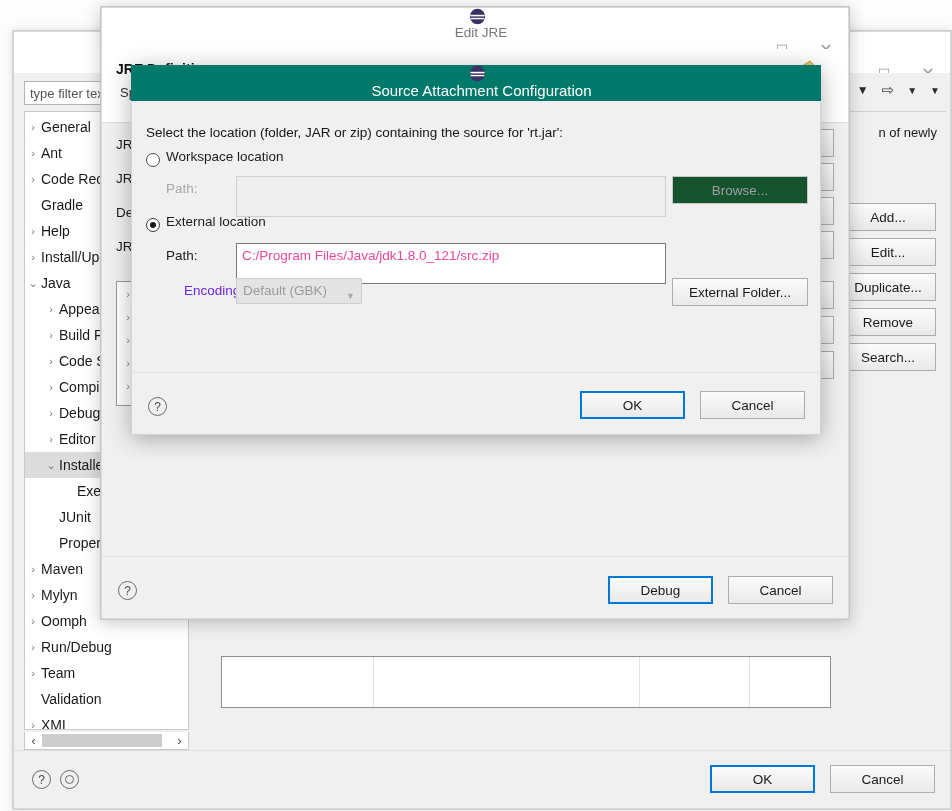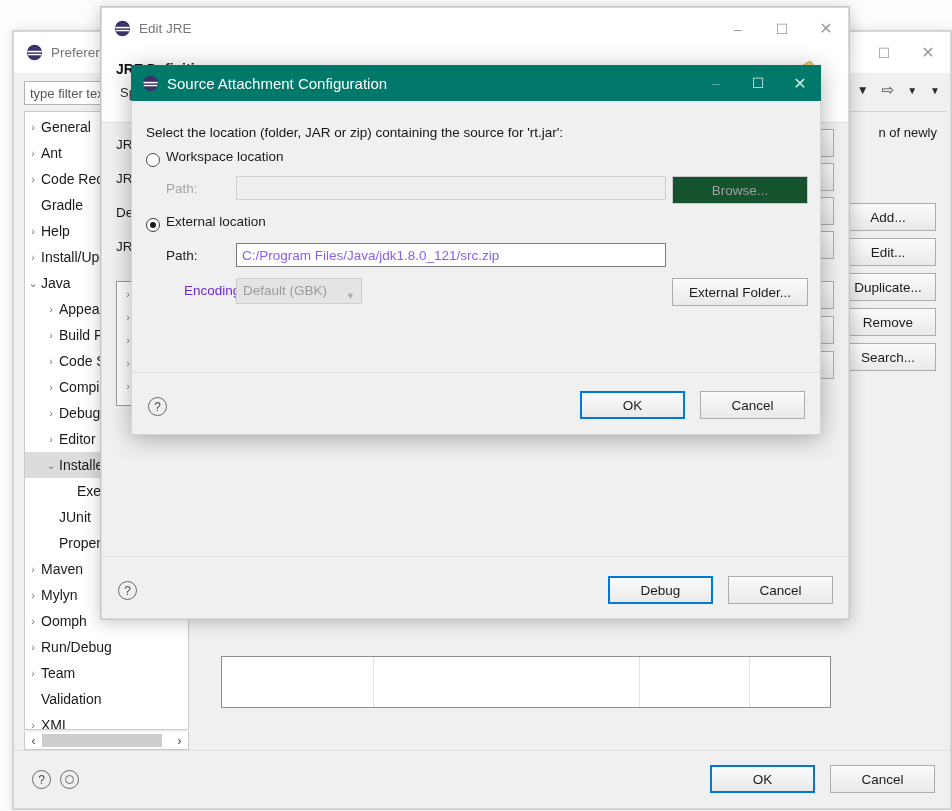--- a/index.html
+++ b/index.html
@@ -14,20 +14,21 @@
   #root { position: relative; width: 952px; height: 811px; background:#fdfdfd; }
 
   
   .win { position: absolute; background: #f0f0f0; }
   .win-title {
     height: 42px; background: #ffffff;
     display: flex; align-items: center;
     padding-left: 12px;
     border: 1px solid #d8d8d8;
     border-bottom: none;
+    flex-direction: column;
   }
   .win-title .eclipse-ico { width: 17px; height: 17px; margin-right: 8px; flex: 0 0 auto; }
   .win-title .wt-text { font-size: 13.5px; color: #777; }
   .win-title.active .wt-text { color: #222; }
   .win-btns { margin-left: auto; display: flex; height: 100%; }
   .win-btn {
     width: 44px; height: 100%;
     display: flex; align-items: center; justify-content: center;
     color: #9a9a9a; font-size: 14px;
   }
@@ -141,22 +142,22 @@
   #sac-title .win-btn.min { color: #5fa9a1; }
   #sac-body { position:absolute; left:0; top:36px; right:0; bottom:0;
               background:#f0f0f0; border:1px solid #d4d4d4; border-top:none; }
   #sac-prompt { position:absolute; left: 14px; top: 24px; font-size: 13.5px; color:#161616;
                 white-space:nowrap; }
   .radio { position:absolute; width: 14px; height: 14px; border-radius:50%;
            border: 1.4px solid #3a3a3a; background:#fff; }
   .radio.on::after { content:""; position:absolute; left:3px; top:3px;
            width: 6px; height: 6px; border-radius:50%; background:#1a1a1a; }
   .radio.off { border-color:#4a4a4a; }
-  .txtin { position:absolute; height: 24px; background:#fff; border:1px solid #7a7a7a;
-           font-size: 13.5px; color:#8b5cf6; padding: 3px 5px; line-height: 18px;
+  .txtin { position:absolute; height: 41px; background:#fff; border:1px solid #7a7a7a;
+           font-size: 13.5px; color:#ec4899; padding: 3px 5px; line-height: 18px;
            overflow:hidden; white-space:nowrap; }
   .txtin.dis { background:#efefef; border-color:#cfcfcf; }
   .combo { position:absolute; height: 26px; background:#e4e4e4; border:1px solid #cfcfcf;
            font-size: 13.5px; color:#9b9b9b; padding: 3px 22px 3px 6px; line-height:18px;
            white-space:nowrap; }
   .combo .cv { position:absolute; right: 6px; top: 8px; font-size: 9px; color:#aaa; }
   #sac-footer { position:absolute; left:0; right:0; bottom:0; height: 62px; background:#f0f0f0;
                 border-top: 1px solid #e0e0e0; }
   #sac-ok     { position:absolute; right: 135px; bottom: 15px; width: 105px; }
   #sac-cancel { position:absolute; right: 15px; bottom: 15px; width: 105px; }

